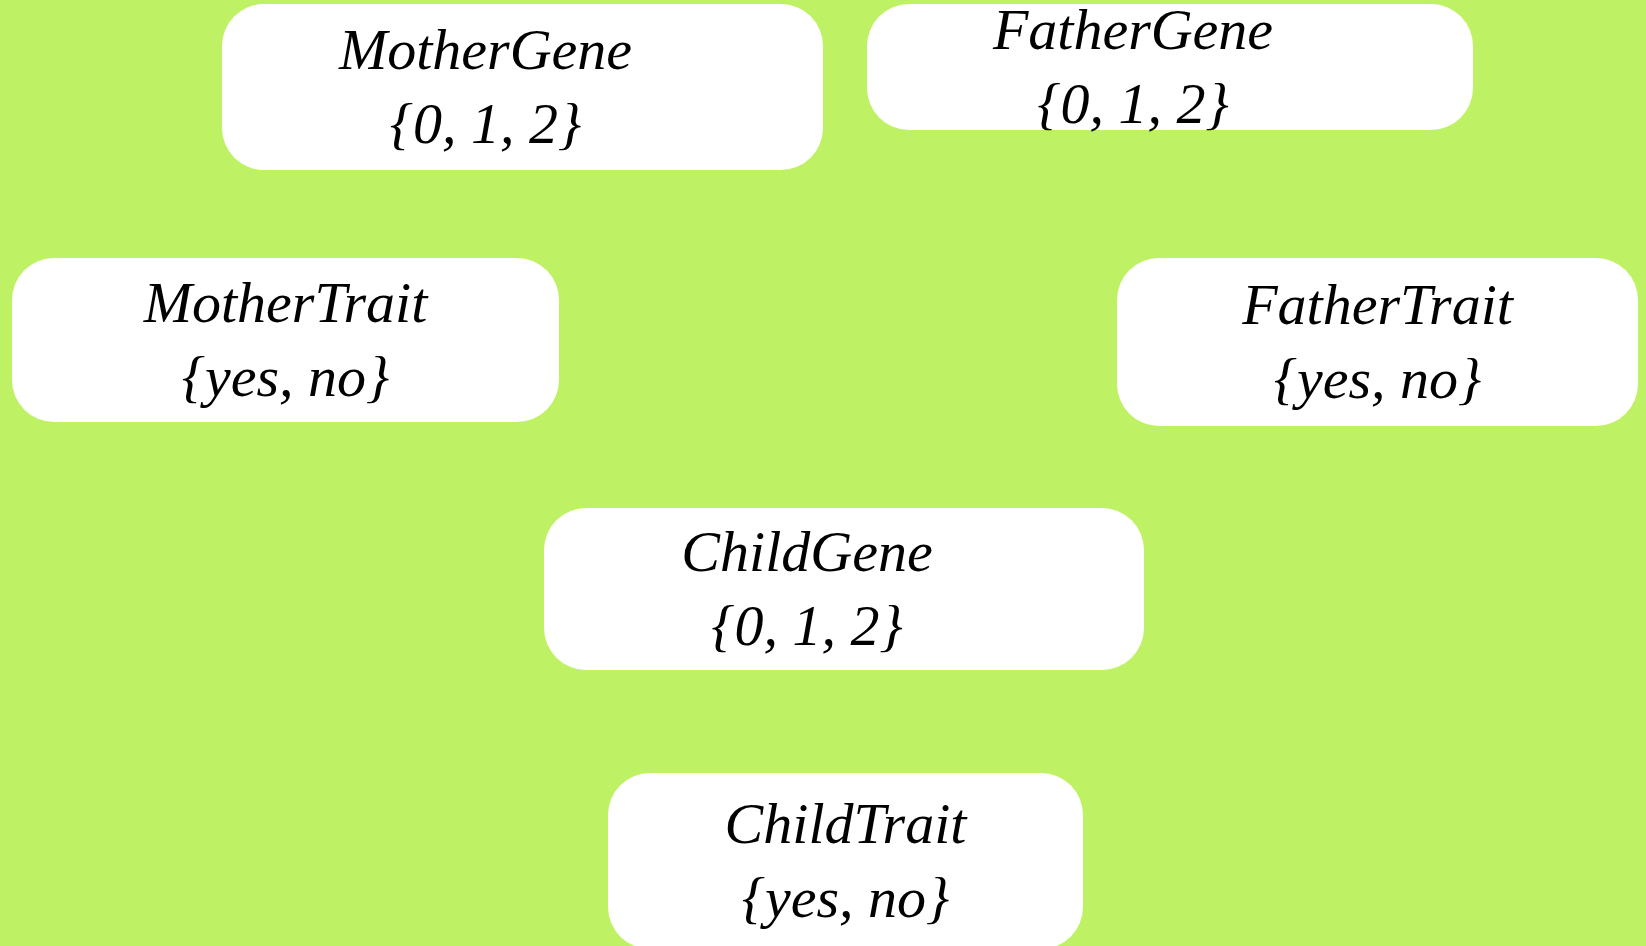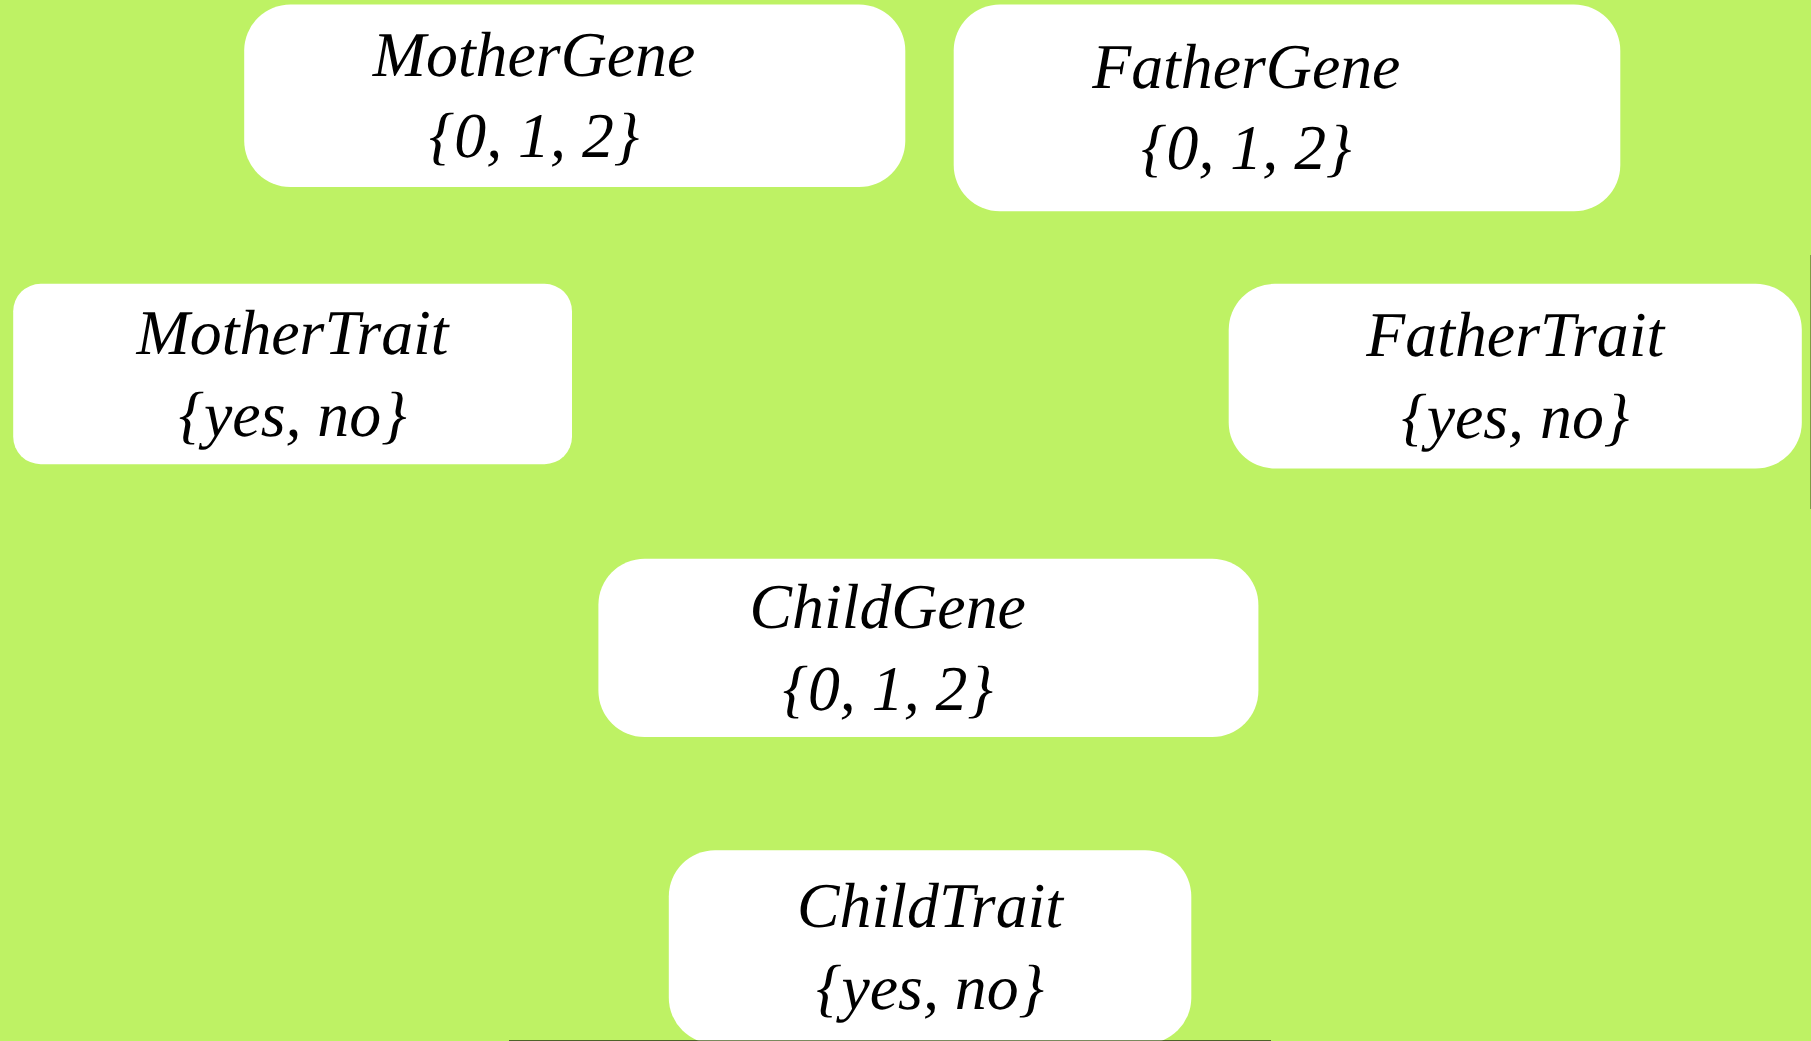--- a/index.html
+++ b/index.html
@@ -43,26 +43,26 @@
 </head>
 <body>
 
 <div class="canvas">
 
   <div class="node shift-left" style="left:222px; top:4px; width:601px; height:166px;">
     <div class="node-label">MotherGene</div>
     <div class="node-values">{0, 1, 2}</div>
   </div>
 
-  <div class="node shift-left" style="left:867px; top:4px; width:606px; height:188px;">
+  <div class="node shift-left" style="left:867px; top:4px; width:606px; height:126px;">
     <div class="node-label">FatherGene</div>
     <div class="node-values">{0, 1, 2}</div>
   </div>
 
-  <div class="node" style="left:12px; top:258px; width:508px; height:164px;border-radius:25px;">
+  <div class="node" style="left:12px; top:258px; width:547px; height:164px;">
     <div class="node-label">MotherTrait</div>
     <div class="node-values">{yes, no}</div>
   </div>
 
   <div class="node" style="left:1117px; top:258px; width:521px; height:168px;">
     <div class="node-label">FatherTrait</div>
     <div class="node-values">{yes, no}</div>
   </div>
 
   <div class="node shift-left" style="left:544px; top:508px; width:600px; height:162px;align-items:center;">

